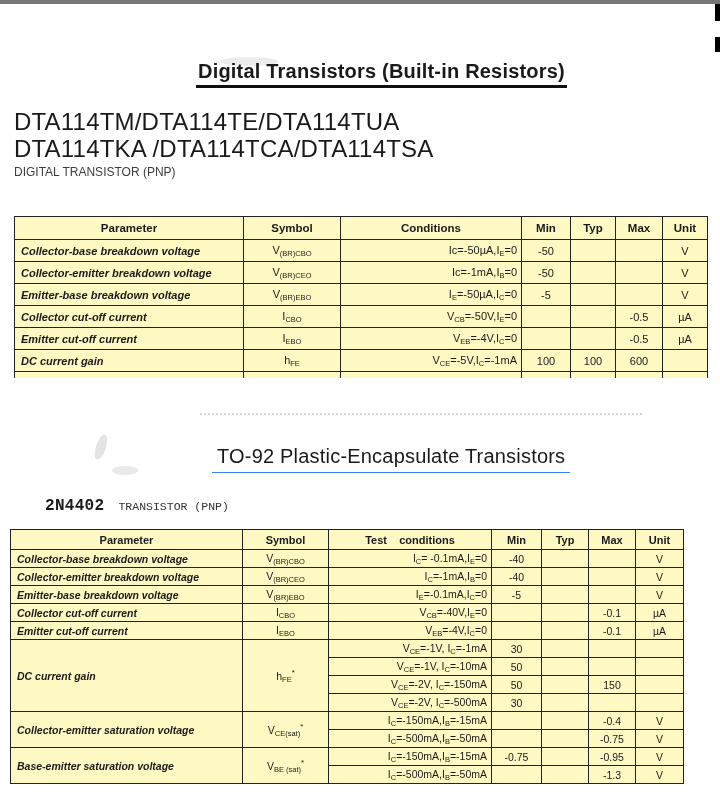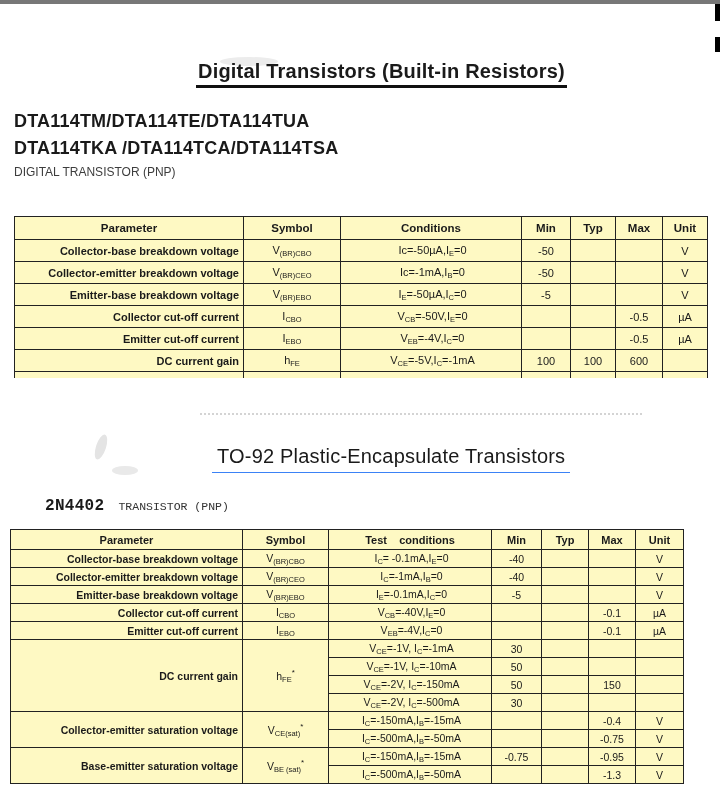--- a/index.html
+++ b/index.html
@@ -8,44 +8,44 @@
     position:relative; width:720px; height:792px; margin:4px auto;
     background:#ffffff; overflow:hidden;
     font-family:"Liberation Sans", sans-serif; color:#1a1a1a;
   }
   
   .title1 {
     position:absolute; left:196px; top:56px;
     font-size:20px; font-weight:bold; letter-spacing:.2px;
     border-bottom:3px solid #101010; padding:0 2px 2px 2px;
   }
-  .parts { position:absolute; left:14px; top:104px; font-size:18px; font-weight:bold; line-height:27px; letter-spacing:.2px; }
+  .parts { position:absolute; left:14px; top:104px; font-size:24px; font-weight:normal; line-height:27px; letter-spacing:.2px; }
   .devtype1 { position:absolute; left:14px; top:161px; font-size:12px; color:#3d3d3d; }
   .caption1 { position:absolute; left:14px; top:186px; font-size:13px; font-weight:bold; }
   .title2 {
     position:absolute; left:212px; top:441px;
     font-size:20px; font-weight:normal; letter-spacing:.2px;
     border-bottom:1px solid #3b82f6; padding:0 5px 4px 5px;
   }
   .pn-row { position:absolute; left:45px; top:493px;font-family:Liberation Mono, monospace; }
   .pn { font-size:16px; font-weight:bold; letter-spacing:.3px; }
   .pn-type { font-size:11.5px; color:#333; margin-left:14px; }
   
   table { border-collapse:collapse; table-layout:fixed; position:absolute; background:#fef9c3; }
   .t1 { left:14px; top:212px; width:693px; font-size:11px; }
   .t2 { left:10px; top:525px; width:673px; font-size:10.5px; }
   th, td { border:1px solid #222; overflow:hidden; white-space:nowrap; }
   th { font-weight:bold; text-align:center; white-space:pre; }
   .t1 th { height:23px; font-size:11.5px; }
   .t2 th { height:20px; font-size:11px; }
   .t1 td { height:22px; }
   .t2 td { height:18px; }
-  td.param { font-weight:bold; text-align:right; padding:0 4px 0 6px; }
+  td.param { font-weight:bold; text-align:left; padding:0 4px 0 6px;font-style:italic; }
   td.sym   { text-align:center; padding:0 2px; }
-  td.cond  { text-align:center; padding:0 4px 0 7px; }
+  td.cond  { text-align:right; padding:0 4px 0 7px; }
   td.num   { text-align:center; padding:0 2px; }
   sub { font-size:7.5px; vertical-align:-2px; }
   sup { font-size:8px; vertical-align:5px; }
   tr.stub td { height:6px; border-bottom:none; border-top:none; }
   
   .bar { position:absolute; background:#000; }
   .bar1 { right:0; top:0; width:5px; height:17px; }
   .bar2 { right:0; top:33px; width:5px; height:15px; }
   .dots { position:absolute; left:200px; top:409px; width:442px; border-top:2px dotted #d4d4d4; }
   .smudge { position:absolute; background:#ececec; border-radius:50%; }

